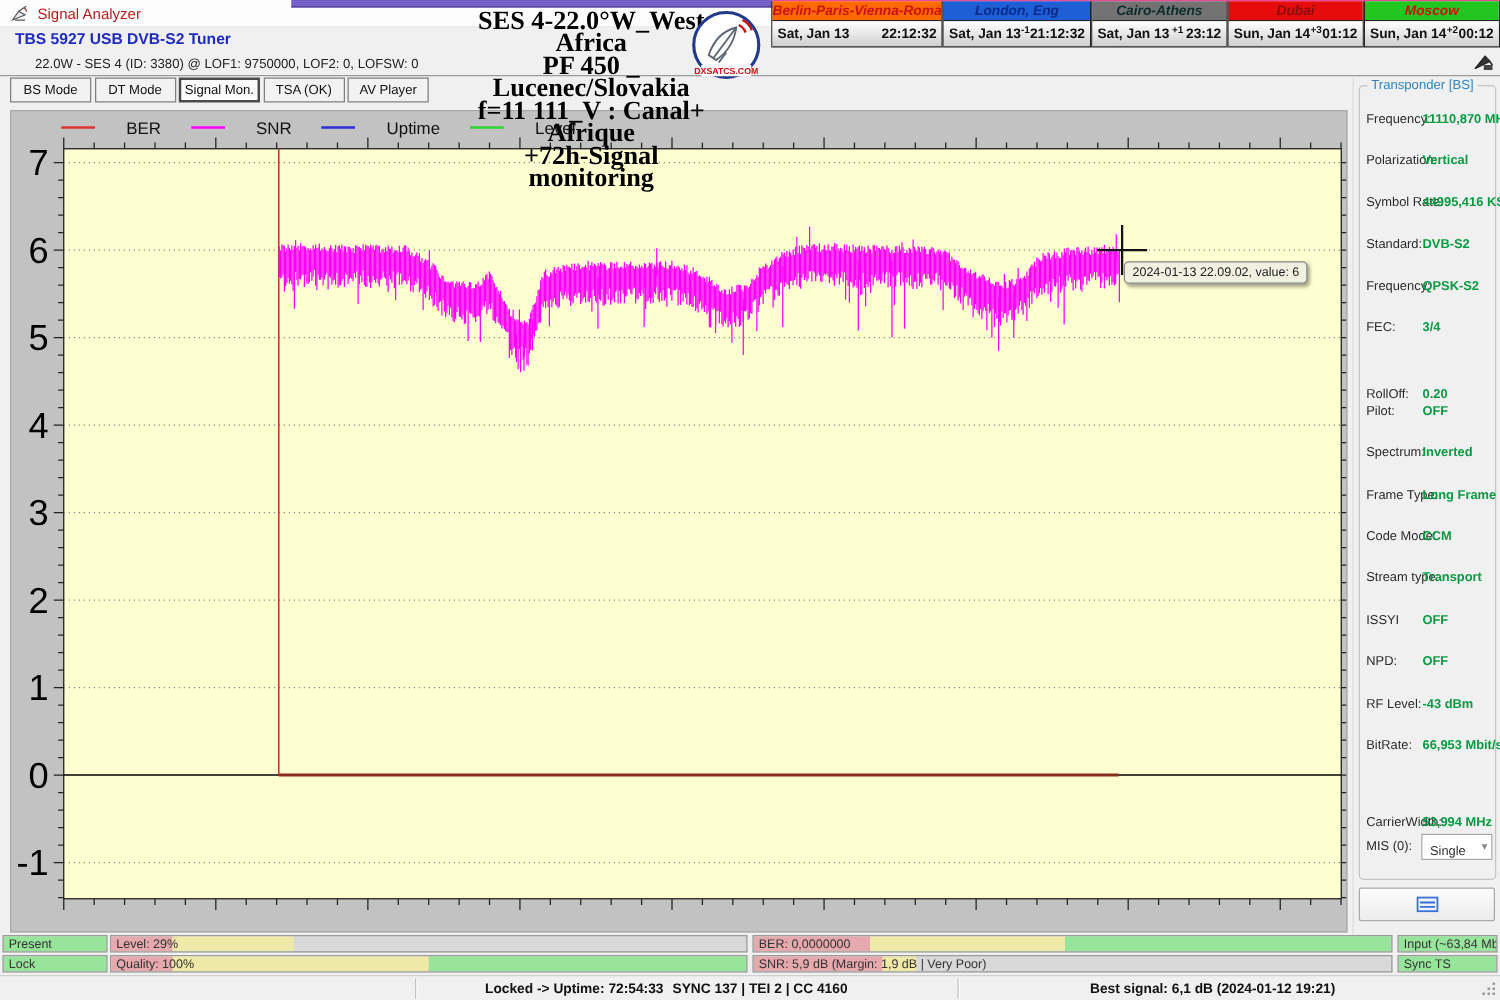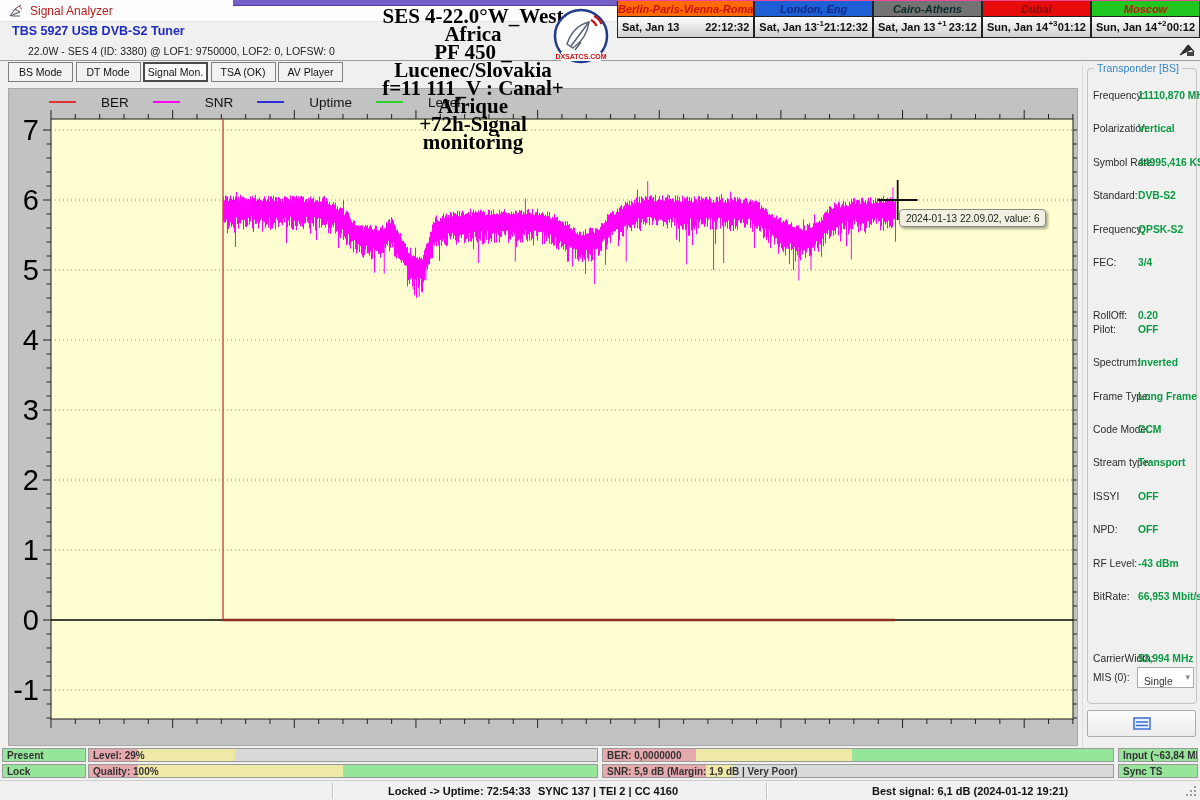--- a/index.html
+++ b/index.html
@@ -50,21 +50,21 @@
   .tp-label { position:absolute; left:5px; top:0; font-size:10.3px; color:#2a2a2a; white-space:nowrap; }
   .tp-value { position:absolute; left:50px; top:0; font-size:10.3px; font-weight:bold; color:#0a9a42; white-space:nowrap; }
   .mis-row { position:absolute; left:0; top:598px; width:110px; height:22px; }
   .mis-label { position:absolute; left:5px; top:5px; font-size:10.3px; color:#2a2a2a; }
   .mis-select { position:absolute; left:49px; top:0; width:57px; height:21px; background:#fff; border:1px solid #ababab; font-size:10.3px; color:#333; display:flex; align-items:flex-end; padding-left:6px; cursor:pointer; }
   .mis-chevron { position:absolute; right:3px; top:4px; font-size:9px; color:#888; }
   .panel-btn { position:absolute; left:4px; top:648px; width:109px; height:27px; background:linear-gradient(#fcfcfc,#ececec); border:1px solid #ababab; border-radius:2px; display:flex; align-items:center; justify-content:center; cursor:pointer; }
   
   .mon-bar { position:absolute; height:14px; border:1px solid #9a9a9a; background:#d9d9d9; overflow:hidden; }
   .mon-seg { position:absolute; top:0; bottom:0; }
-  .mon-label { position:absolute; left:4px; top:0; font-size:10px; font-weight:bold; color:#333; line-height:13px; white-space:nowrap; z-index:2; }
+  .mon-label { position:absolute; left:4px; top:0; font-size:10px; font-weight:normal; color:#333; line-height:13px; white-space:nowrap; z-index:2; }
   
   .statusbar { position:absolute; left:0; top:780px; width:1200px; height:20px; background:#f0f0f0; border-top:1px solid #cfcfcf; font-size:11px; font-weight:bold; color:#111; }
   .sb-item { position:absolute; top:4px; white-space:nowrap; }
   .sb-sep { position:absolute; top:2px; width:1px; height:16px; background:#c3c3c3; box-shadow:1px 0 0 #ffffff; }
   .grip { position:absolute; right:2px; bottom:2px; width:13px; height:13px; }
 </style>
 </head>
 <body>
 
 <div class="titlebar">

